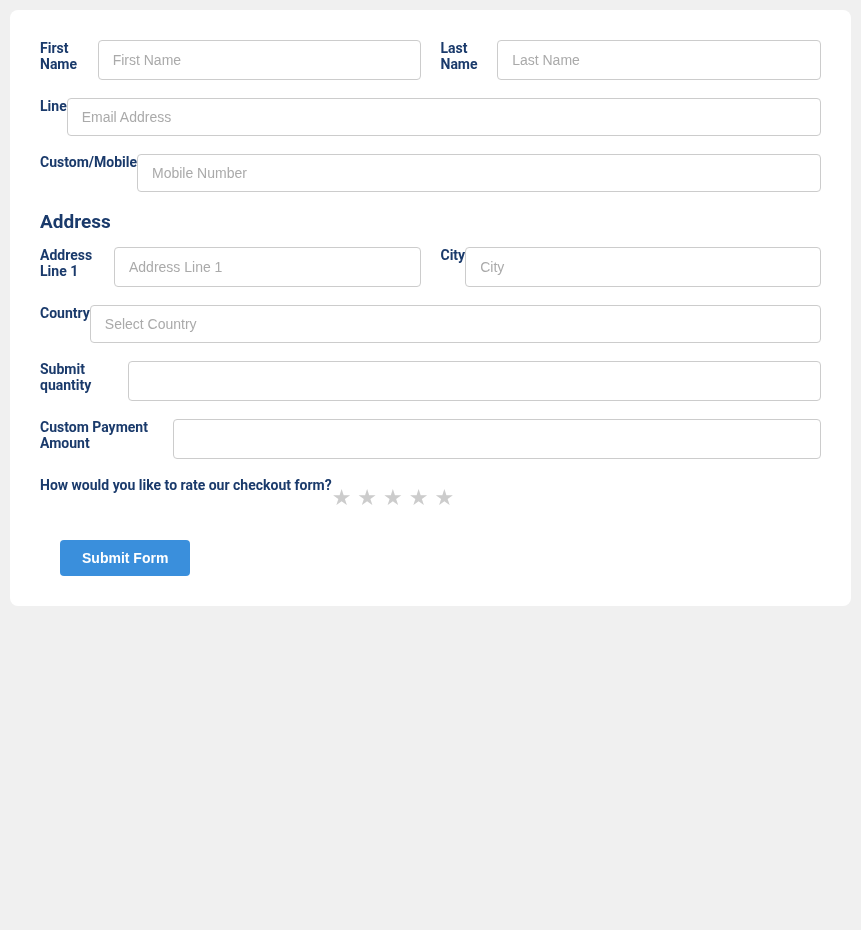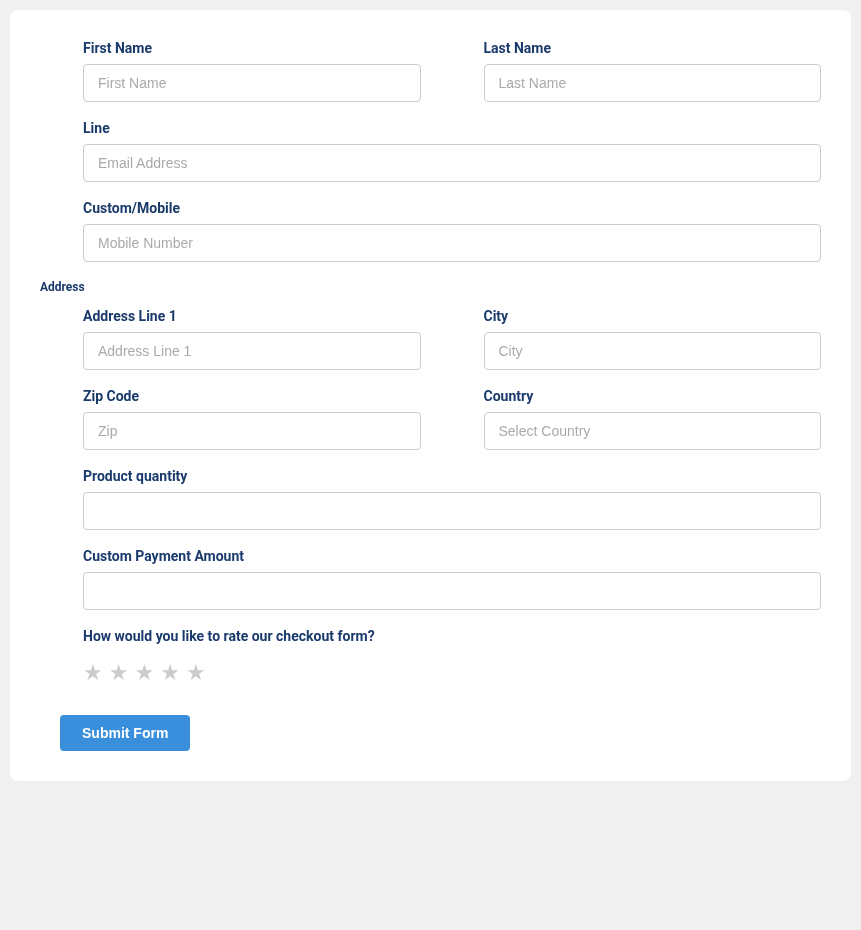--- a/index.html
+++ b/index.html
@@ -27,24 +27,23 @@
     }
 
     .form-row {
       display: flex;
       gap: 20px;
       margin-bottom: 18px;
     }
 
     .form-group {
       display: flex;
-      flex-direction: column;
+      flex-direction: row;
       flex: 1;
       margin-bottom: 18px;
-      margin-left: 43px;
     }
 
     .form-group.half {
       flex: 1;
       margin-bottom: 0;
     }
 
     .form-group label {
       font-size: 14px;
       font-weight: 700;
@@ -62,21 +61,21 @@
       outline: none;
       width: 100%;
       background: #fff;
     }
 
     .form-group input::placeholder {
       color: #aaaaaa;
     }
 
     .section-title {
-      font-size: 12px;
+      font-size: 19px;
       font-weight: 700;
       color: #1a3a6b;
       margin-bottom: 14px;
       margin-top: 6px;
     }
 
     .stars-container {
       display: flex;
       gap: 6px;
       margin-top: 8px;
@@ -144,33 +143,29 @@
         <input type="text" placeholder="Address Line 1" style="">
       </div>
       <div class="form-group half">
         <label>City</label>
         <input type="text" placeholder="City" style="">
       </div>
     </div>
 
     <div class="form-row">
       <div class="form-group half">
-        <label>Zip Code</label>
-        <input type="text" placeholder="Zip" style="">
-      </div>
-      <div class="form-group half">
         <label>Country</label>
         <input type="text" placeholder="Select Country" style="">
       </div>
     </div>
   </div>
 
   
   <div class="form-group">
-    <label>Product quantity</label>
+    <label>Submit quantity</label>
     <input type="number" style="">
   </div>
 
   
   <div class="form-group">
     <label>Custom Payment Amount</label>
     <input type="text" style="">
   </div>
 
   

